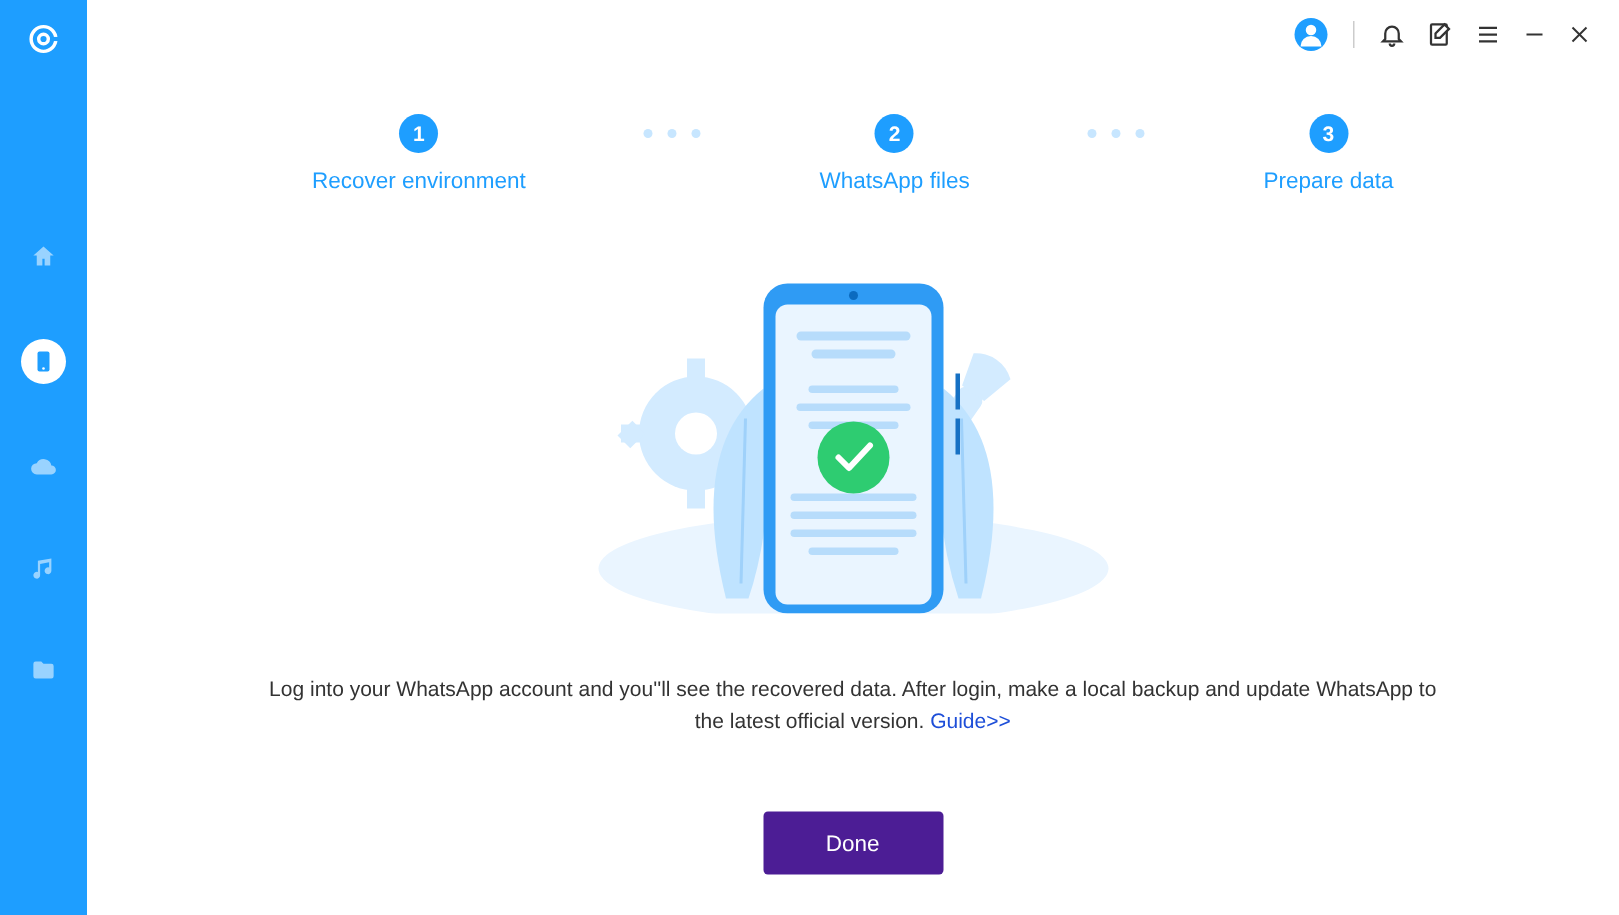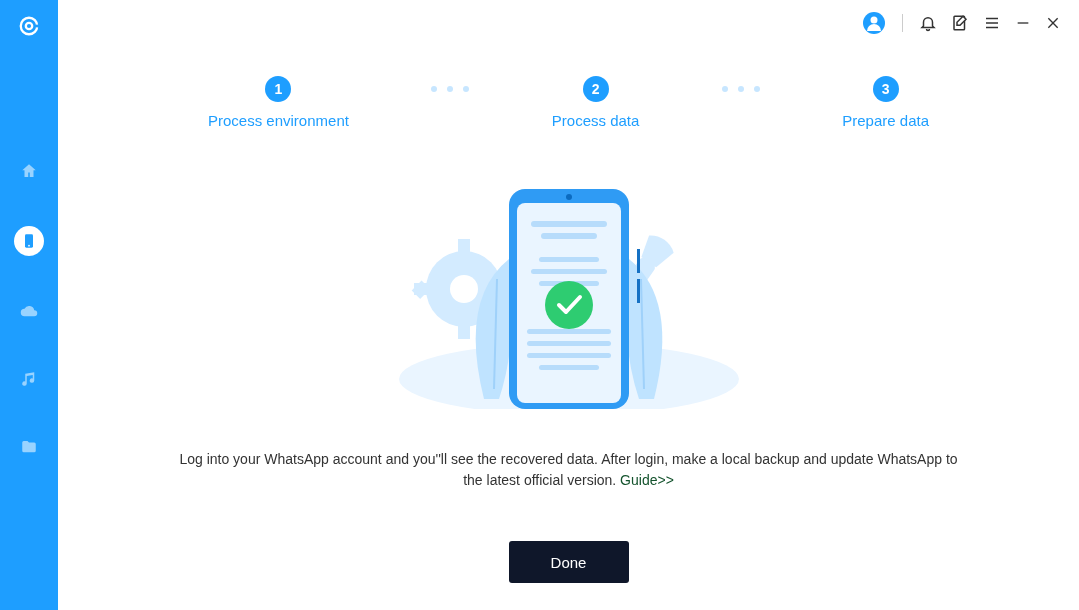--- a/index.html
+++ b/index.html
@@ -29,25 +29,25 @@
   .step-circle { width: 26px; height: 26px; border-radius: 50%; background: #1e9eff; color: #fff; font-size: 14px; font-weight: 600; display: flex; align-items: center; justify-content: center; }
   .step-label { color: #1e9eff; font-size: 15px; }
   .dots { display: flex; gap: 10px; margin-top: 10px; }
   .dot { width: 6px; height: 6px; border-radius: 50%; background: #c7e6ff; }
 
   
   .illustration { display: flex; justify-content: center; margin-top: 40px; }
 
   
   .message { text-align: center; margin-top: 40px; padding: 0 120px; color: #333; font-size: 14px; line-height: 1.5; }
-  .message a { color: #14532d; text-decoration: none; cursor: pointer; }
+  .message a { color: #1d4ed8; text-decoration: none; cursor: pointer; }
 
   
   .actions { display: flex; justify-content: center; margin-top: 50px; }
-  .done-btn { background: #0f172a; color: #fff; border: none; width: 120px; height: 42px; font-size: 15px; border-radius: 3px; cursor: pointer; }
+  .done-btn { background: #4c1d95; color: #fff; border: none; width: 120px; height: 42px; font-size: 15px; border-radius: 3px; cursor: pointer; }
 </style>
 </head>
 <body>
 
 <div class="app">
 
   <div class="sidebar">
     <div class="logo">
       <svg width="22" height="22" viewBox="0 0 24 24">
           <circle cx="12" cy="12" r="9" fill="none" stroke="#fff" stroke-width="2.5"></circle>
@@ -122,30 +122,30 @@
         <svg width="16" height="16" viewBox="0 0 24 24" stroke="#333" stroke-width="2">
             <line x1="5" y1="5" x2="19" y2="19"></line>
             <line x1="19" y1="5" x2="5" y2="19"></line>
           </svg>
       </span>
     </div>
 
     <div class="steps">
       <div class="step">
         <div class="step-circle">1</div>
-        <div class="step-label">Process environment</div>
+        <div class="step-label">Recover environment</div>
       </div>
       <div class="dots">
           <span class="dot"></span>
           <span class="dot"></span>
           <span class="dot"></span>
         </div>
       <div class="step">
         <div class="step-circle">2</div>
-        <div class="step-label">Process data</div>
+        <div class="step-label">WhatsApp files</div>
       </div>
       <div class="dots">
           <span class="dot"></span>
           <span class="dot"></span>
           <span class="dot"></span>
         </div>
       <div class="step">
         <div class="step-circle">3</div>
         <div class="step-label">Prepare data</div>
       </div>

